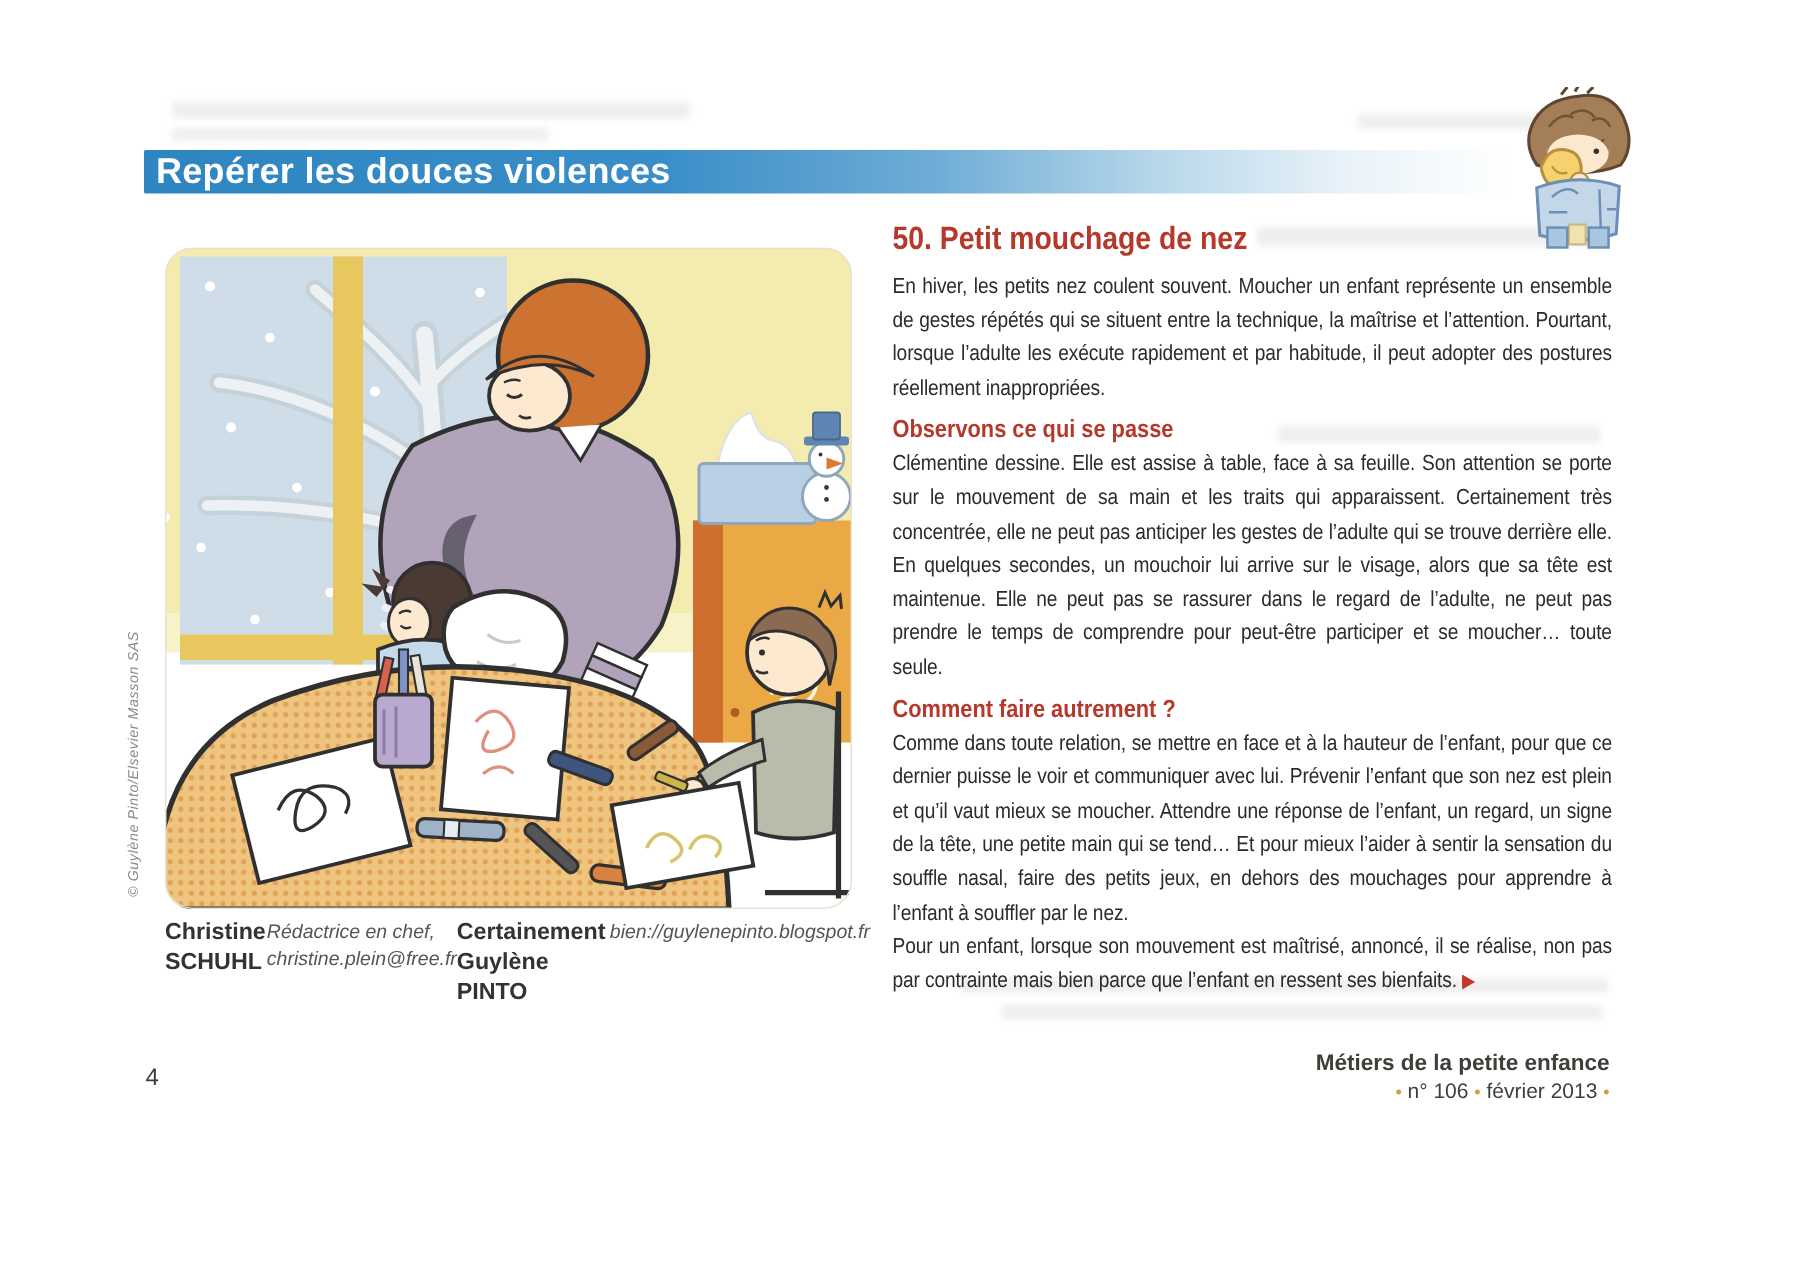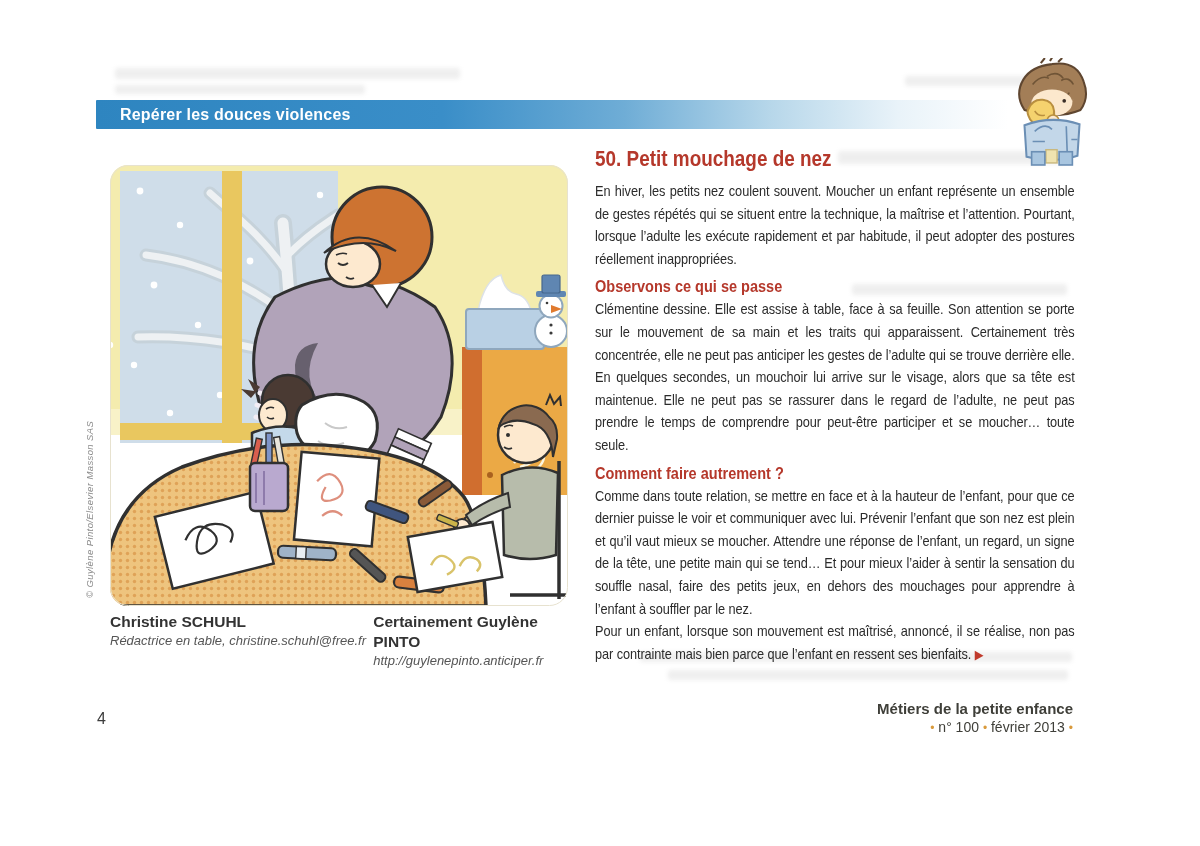--- a/index.html
+++ b/index.html
@@ -7,22 +7,22 @@
     width:1200px;height:846px;position:relative;background:#ffffff;
     font-family:"Liberation Sans", sans-serif;overflow:hidden;
   }
   
   .band{
     position:absolute;left:96px;top:100px;width:912px;height:29px;
     background:linear-gradient(to right,#2e85c0 0%,#3a8ec8 38%,#6fadd6 58%,#b7d7ea 74%,#e9f3f9 88%,#ffffff 100%);
     display:flex;align-items:center;border-radius:1px;
   }
   .band-title{
-    color:#ffffff;font-weight:bold;font-size:16px;letter-spacing:.2px;
-    padding-left:24px;white-space:nowrap;
+    color:#ffffff;font-weight:bold;font-size:24px;letter-spacing:.2px;
+    padding-left:8px;white-space:nowrap;
   }
   
   .article{
     position:absolute;left:595px;top:146px;width:545px;
     transform:scaleX(.88);transform-origin:left top;
     color:#2b2b2b;
   }
   .article h1{
     margin:0 0 8px 0;font-size:21.5px;line-height:26px;font-weight:bold;color:#b5382b;
   }
@@ -39,21 +39,21 @@
   .corner-illust{position:absolute;left:1012px;top:58px;width:80px;height:108px;}
   .corner-illust svg{display:block;width:100%;height:100%;}
   
   .copyright{
     position:absolute;left:84px;top:598px;transform:rotate(-90deg);
     transform-origin:left top;font-size:9.5px;color:#8a8a8a;letter-spacing:.4px;
     white-space:nowrap;font-style:italic;
   }
   
   .credits{position:absolute;left:110px;top:612px;width:470px;display:flex;}
-  .credit-col{display:flex;flex-direction:column;}
+  .credit-col{display:flex;flex-direction:row;}
   .credit-col.author{width:275px;}
   .credit-name{font-size:15.5px;font-weight:bold;color:#333333;line-height:20px;}
   .credit-sub{font-size:13px;font-style:italic;color:#555555;line-height:18px;}
   
   .journal-footer{position:absolute;right:127px;top:699px;text-align:right;color:#3f3f39;}
   .journal-name{font-size:15px;font-weight:bold;line-height:19px;}
   .journal-issue{font-size:14px;line-height:19px;}
   .bullet{color:#d99a3c;font-size:12px;}
   .page-number{position:absolute;left:97px;top:710px;font-size:16px;color:#3c3c3c;}
   
@@ -281,42 +281,42 @@
     </g>
     <rect x="0.5" y="0.5" width="457" height="440" rx="18" fill="none" stroke="#e7e2cf" stroke-width="1"></rect>
   </svg>
 </div>
 
 <div class="copyright">© Guylène Pinto/Elsevier Masson SAS</div>
 
 <div class="credits">
   <div class="credit-col author">
     <span class="credit-name">Christine SCHUHL</span>
-    <span class="credit-sub">Rédactrice en table, christine.schuhl@free.fr</span>
+    <span class="credit-sub">Rédactrice en chef, christine.plein@free.fr</span>
   </div>
   <div class="credit-col">
     <span class="credit-name">Certainement Guylène PINTO</span>
-    <span class="credit-sub">http://guylenepinto.anticiper.fr</span>
+    <span class="credit-sub">bien://guylenepinto.blogspot.fr</span>
   </div>
 </div>
 
 <div class="article">
   <h1>50. Petit mouchage de nez</h1>
   <p>En hiver, les petits nez coulent souvent. Moucher un enfant représente un ensemble de gestes répétés qui se situent entre la technique, la maîtrise et l’attention. Pourtant, lorsque l’adulte les exécute rapidement et par habitude, il peut adopter des postures réellement inappropriées.</p>
   <h2>Observons ce qui se passe</h2>
   <p>Clémentine dessine. Elle est assise à table, face à sa feuille. Son attention se porte sur le mouvement de sa main et les traits qui apparaissent. Certainement très concentrée, elle ne peut pas anticiper les gestes de l’adulte qui se trouve derrière elle. En quelques secondes, un mouchoir lui arrive sur le visage, alors que sa tête est maintenue. Elle ne peut pas se rassurer dans le regard de l’adulte, ne peut pas prendre le temps de comprendre pour peut-être participer et se moucher… toute seule.</p>
   <h2>Comment faire autrement ?</h2>
   <p>Comme dans toute relation, se mettre en face et à la hauteur de l’enfant, pour que ce dernier puisse le voir et communiquer avec lui. Prévenir l’enfant que son nez est plein et qu’il vaut mieux se moucher. Attendre une réponse de l’enfant, un regard, un signe de la tête, une petite main qui se tend… Et pour mieux l’aider à sentir la sensation du souffle nasal, faire des petits jeux, en dehors des mouchages pour apprendre à l’enfant à souffler par le nez.</p>
   <p><span>Pour un enfant, lorsque son mouvement est maîtrisé, annoncé, il se réalise, non pas par contrainte mais bien parce que l’enfant en ressent ses bienfaits. </span><span class="end-mark">▶</span></p>
 </div>
 
 <div class="journal-footer">
   <div class="journal-name">Métiers de la petite enfance</div>
   <div class="journal-issue">
     <span class="bullet">•</span>
-    <span>n° 100</span>
+    <span>n° 106</span>
     <span class="bullet">•</span>
     <span>février 2013</span>
     <span class="bullet">•</span>
   </div>
 </div>
 
 <div class="page-number">4</div>
 
 </body></html>

